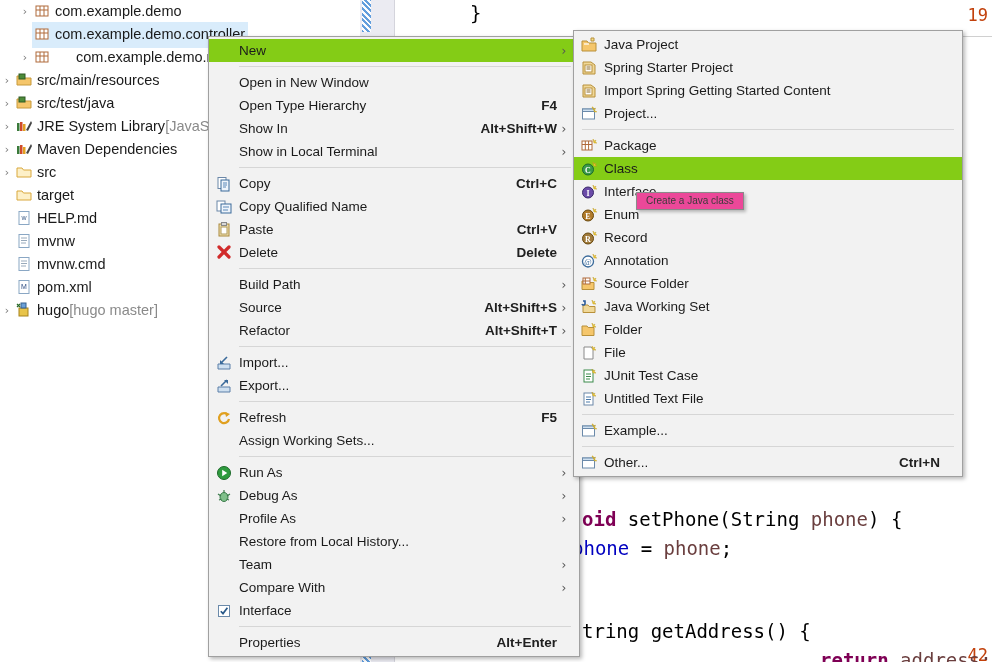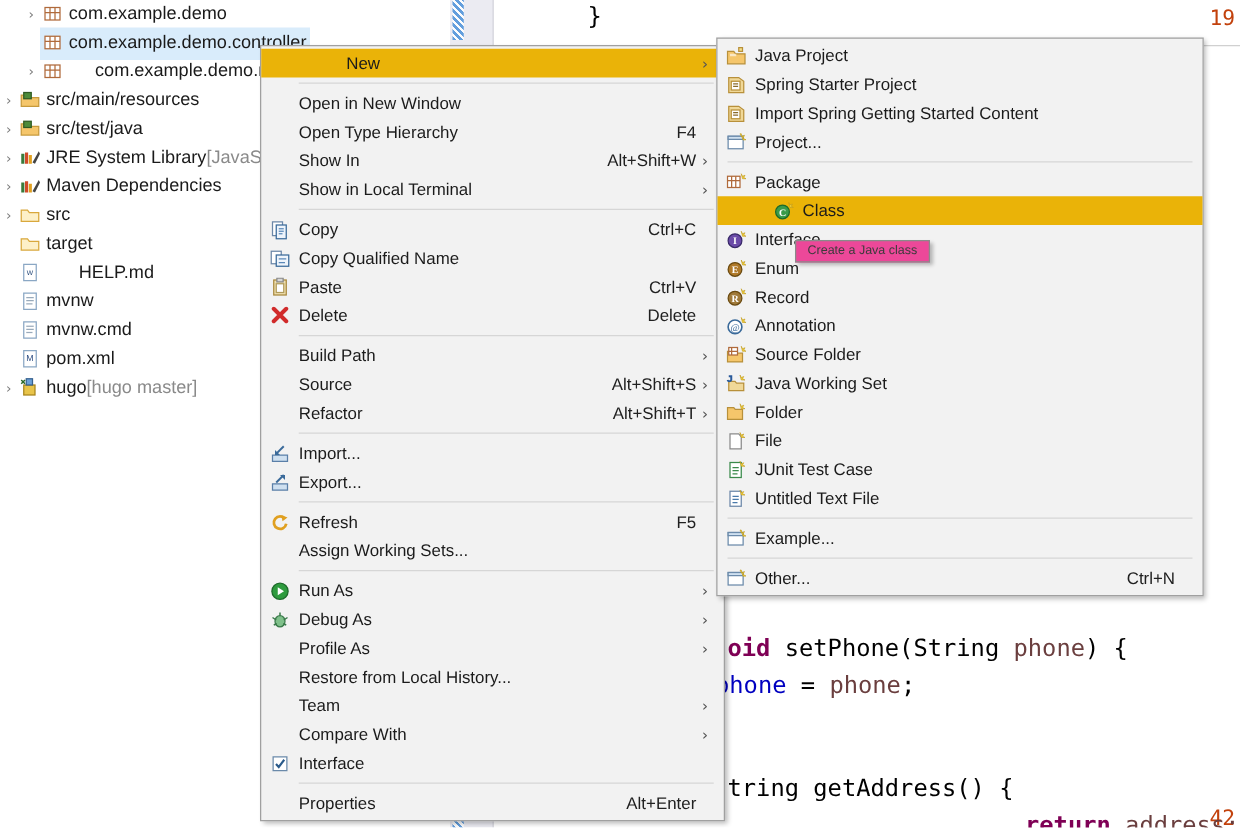--- a/index.html
+++ b/index.html
@@ -83,27 +83,27 @@
     font-size: 13.5px;
   }
   #ctxmenu { left: 208px; top: 36px; width: 372px; }
   #submenu { left: 573px; top: 30px; width: 390px; }
 
   .mi {
     position: relative; display: flex; align-items: center;
     height: 23px; padding: 0 8px 0 0; white-space: nowrap;
     color: #1b1b1b;
   }
-  .mi.hl { background: #eab308; padding-left: 38px; }
+  .mi.hl { background: #84cc16; }
   .mi .mi-icon {
     width: 30px; min-width: 30px; height: 20px;
     display: inline-flex; align-items: center; justify-content: center;
   }
   .mi .mi-label { flex: 1 1 auto; }
-  .mi .mi-accel { color: #202020; padding-left: 16px; }
+  .mi .mi-accel { color: #202020; padding-left: 16px; font-weight: bold; }
   .mi .mi-arrow {
     width: 14px; min-width: 14px; text-align: center;
     color: #555; font-size: 12px; font-family: "DejaVu Sans", sans-serif;
   }
   .mi .mi-arrow.empty { visibility: hidden; }
   .msep { height: 1px; background: #d6d6d6; margin: 4px 8px 4px 30px; }
   .msep.full { margin-left: 8px; }
 
   
   #tooltip {
@@ -235,21 +235,21 @@
             <span class="tree-icon">
               <svg width="16" height="16" viewBox="0 0 16 16">
                 <path d="M1 4h5l1.5 2H15v7H1z" fill="#fdf0c8" stroke="#d9a83c"></path>
               </svg>
             </span>
             <span class="tree-label">target</span>
           </span>
         </div>
         <div class="tree-row indent-0">
           <span class="twisty"></span>
-          <span class="tree-label-wrap" style="display: inline-flex; align-items: center; gap: 26px;">
+          <span class="tree-label-wrap" style="display: inline-flex; align-items: center;">
             <span class="tree-icon">
               <svg width="16" height="16" viewBox="0 0 16 16">
                 <rect x="3" y="1.5" width="10" height="13" fill="#fff" stroke="#8aa7c4"></rect>
                 <text x="8" y="10" font-size="7" fill="#3a5a86" text-anchor="middle" font-family="sans-serif">w</text>
               </svg>
             </span>
             <span class="tree-label">HELP.md</span>
           </span>
         </div>
         <div class="tree-row indent-0">

